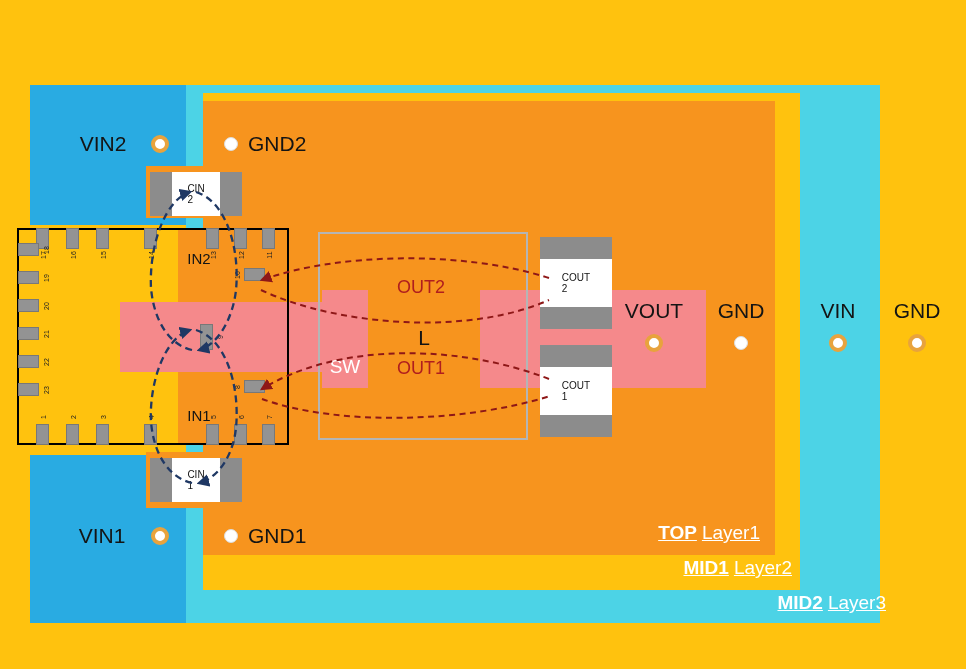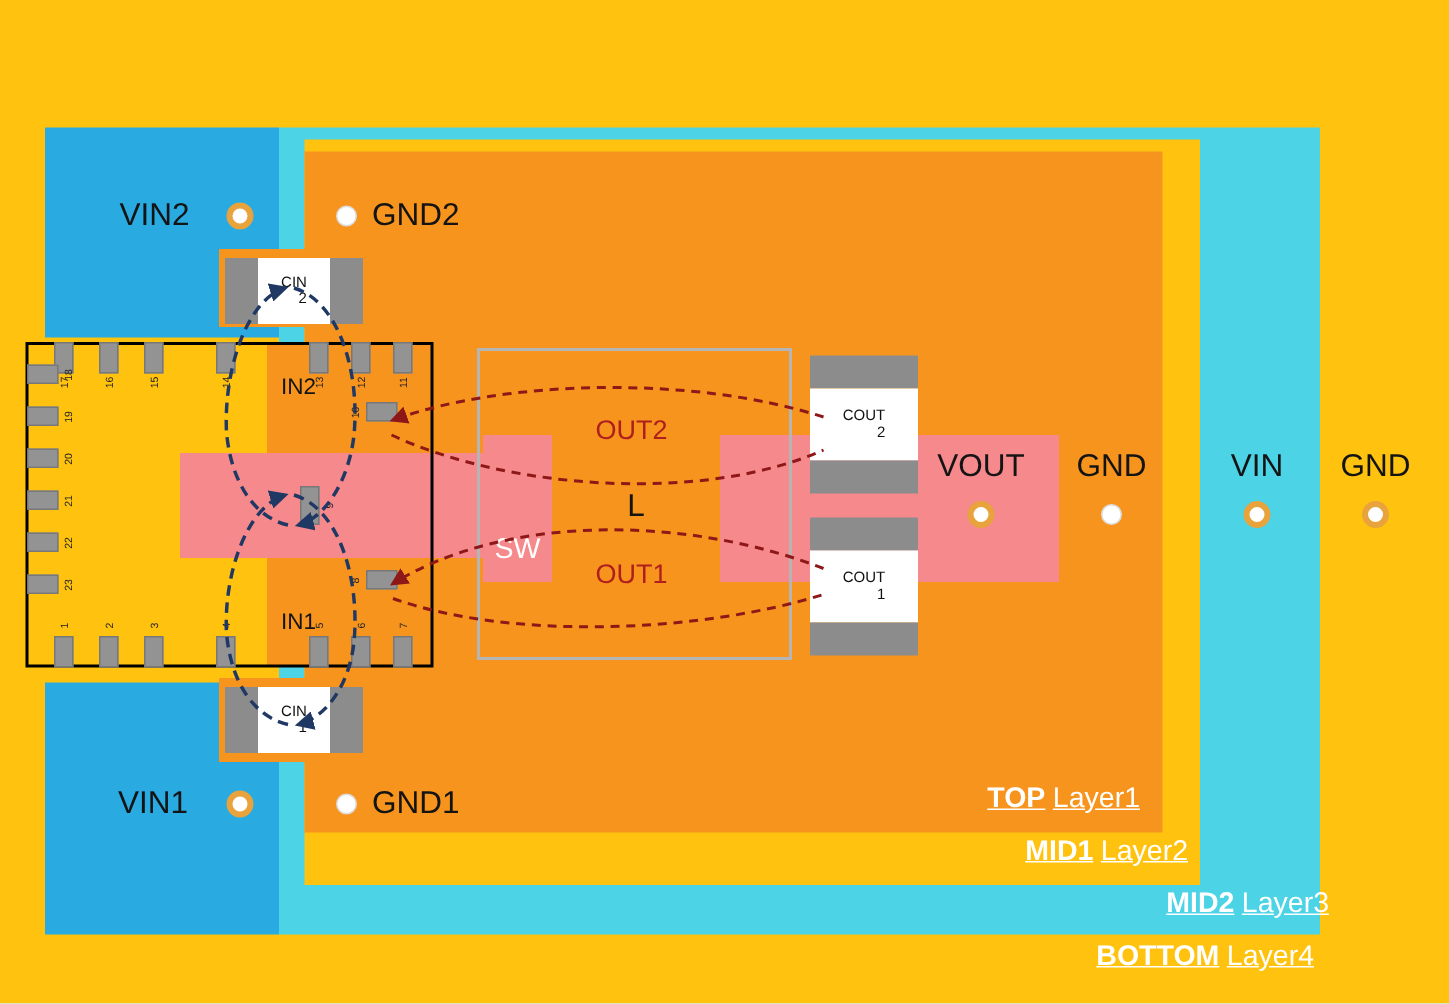--- a/index.html
+++ b/index.html
@@ -22,21 +22,21 @@
   .via{position:absolute;border-radius:50%;background:#fff;transform:translate(-50%,-50%);}
   .via.ring{width:18px;height:18px;border:4px solid var(--via-ring);}
   .via.dot{width:14px;height:14px;border:1px solid #dcdcdc;}
   .cap{position:absolute;display:flex;}
   .cap-h{flex-direction:row;}
   .cap-v{flex-direction:column;}
   .cap-end{background:#8C8C8C;}
   .cap-h .cap-end{width:22px;height:100%;}
   .cap-v .cap-end{height:22px;width:100%;}
   .cap-body{flex:1;background:#ffffff;display:flex;align-items:center;justify-content:center;}
-  .cap-label{display:flex;flex-direction:column;align-items:flex-end;font-size:10px;line-height:1.15;color:#111;}
+  .cap-label{display:flex;flex-direction:column;align-items:flex-start;font-size:10px;line-height:1.15;color:#111;}
   .pin{position:absolute;background:#939393;border:1px solid #787878;}
   .pin-num{
     position:absolute;width:12px;height:10px;font-size:7px;color:#222;
     display:flex;align-items:center;justify-content:center;transform:rotate(-90deg);
   }
   .ic-outline{position:absolute;border:2px solid #000;background:transparent;}
   .inductor-box{position:absolute;border:2px solid #B5B5B5;background:transparent;}
   .copper{position:absolute;background:var(--pink);}
   .layer-label{position:absolute;color:#fff;font-size:19px;white-space:nowrap;text-decoration:underline;}
   .layer-label b{margin-right:5px;}
@@ -205,28 +205,25 @@
       <path d="M 549 278 C 462 250, 336 253, 262 280" marker-end="url(#arrR)"></path>
       <path d="M 261 290 C 338 326, 468 336, 549 300"></path>
     </g>
     <g fill="none" stroke="var(--red)" stroke-width="2" stroke-dasharray="6 4.5">
       <path d="M 549 379 C 462 345, 340 341, 262 389" marker-end="url(#arrR)"></path>
       <path d="M 262 399 C 340 427, 468 422, 550 396"></path>
     </g>
   </svg>
 
   <div class="loop-label" style="left:421px;top:287px;">OUT2</div>
-  <div class="loop-label" style="left:421px;top:383px;">OUT1</div>
+  <div class="loop-label" style="left:421px;top:368px;">OUT1</div>
 
   <div class="layer-label" style="top:522px;right:206px;">
     <b>TOP</b><span>Layer1</span>
   </div>
   <div class="layer-label" style="top:557px;right:174px;">
     <b>MID1</b><span>Layer2</span>
   </div>
   <div class="layer-label" style="top:592px;right:80px;">
     <b>MID2</b><span>Layer3</span>
   </div>
-  <div class="layer-label" style="top:627px;right:90px;">
-    <b>BOTTOM</b><span>Layer4</span>
-  </div>
 
 </div>
 
 </body></html>

